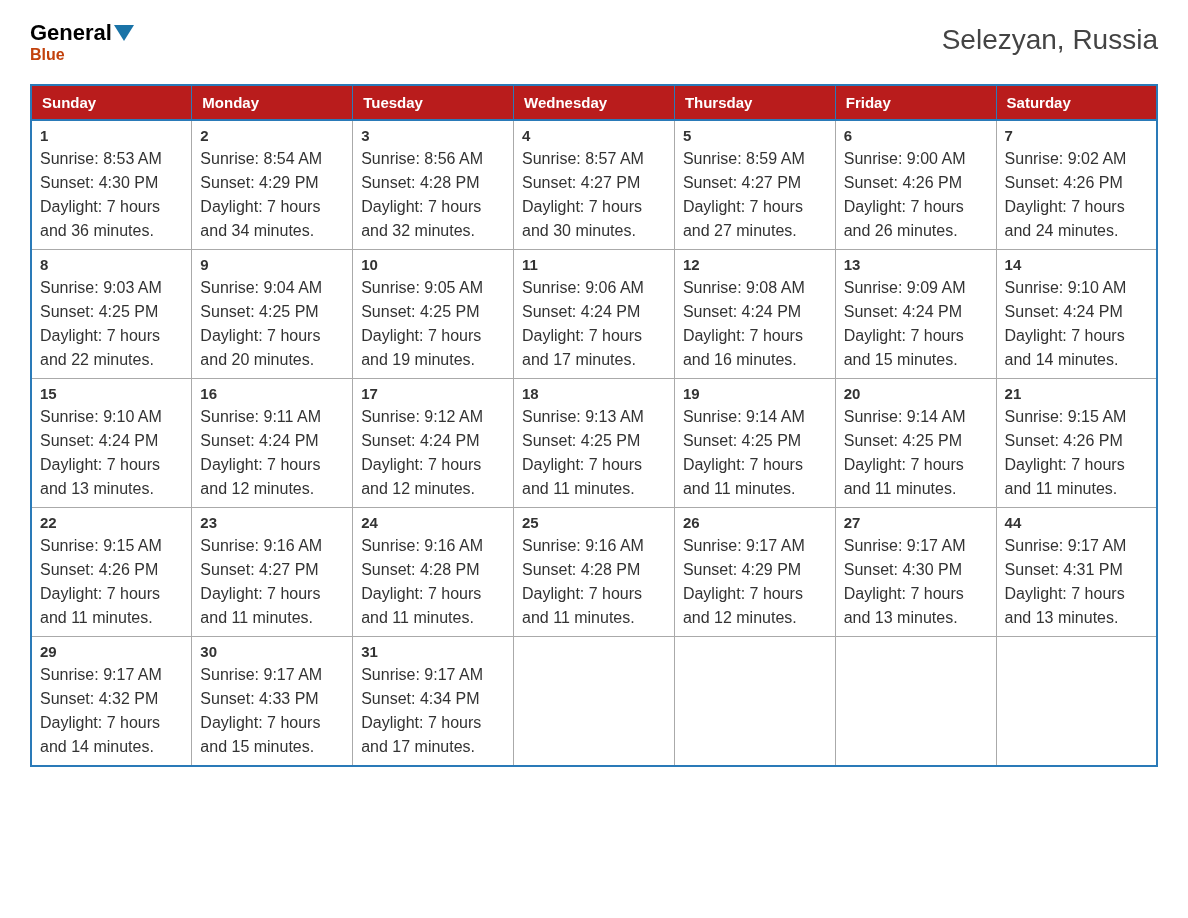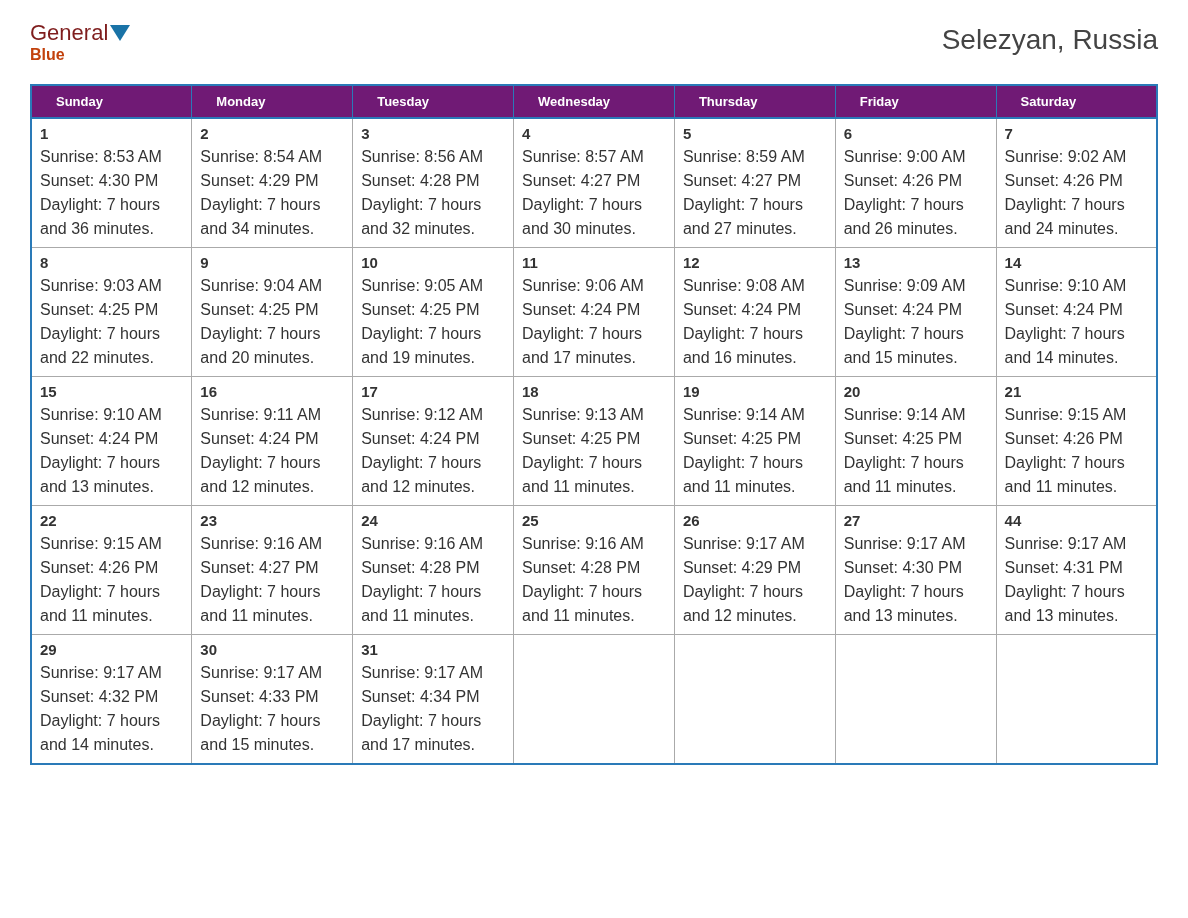--- a/index.html
+++ b/index.html
@@ -21,21 +21,21 @@
       flex-direction: column;
       align-items: flex-start;
     }
     .logo-text {
       display: flex;
       align-items: center;
       font-size: 22px;
       font-weight: bold;
       color: #333;
     }
-    .logo-general { color: #7f1d1d; font-weight: normal; }
+    .logo-general { color: #000000; font-weight: bold; }
     .logo-triangle {
       width: 0; height: 0;
       border-left: 10px solid transparent;
       border-right: 10px solid transparent;
       border-top: 16px solid #1a73a7;
       margin: 0 2px;
       display: inline-block;
       vertical-align: middle;
     }
     .logo-blue {
@@ -54,25 +54,25 @@
     .location {
       font-size: 28px;
       color: #444;
       margin-top: 4px;
     }
     .calendar {
       width: 100%;
       border-collapse: collapse;
     }
     .calendar th {
-      background-color: #701a75;
+      background-color: #b91c1c;
       color: #fff;
-      font-size: 13px;
+      font-size: 15px;
       font-weight: bold;
-      padding: 8px 24px;
+      padding: 8px 10px;
       text-align: left;
       border: 1px solid #2a7ab8;
     }
     .calendar td {
       vertical-align: top;
       padding: 6px 8px;
       border: 1px solid #aaa;
       font-size: 12.5px;
       color: #333;
       width: calc(100% / 7);

